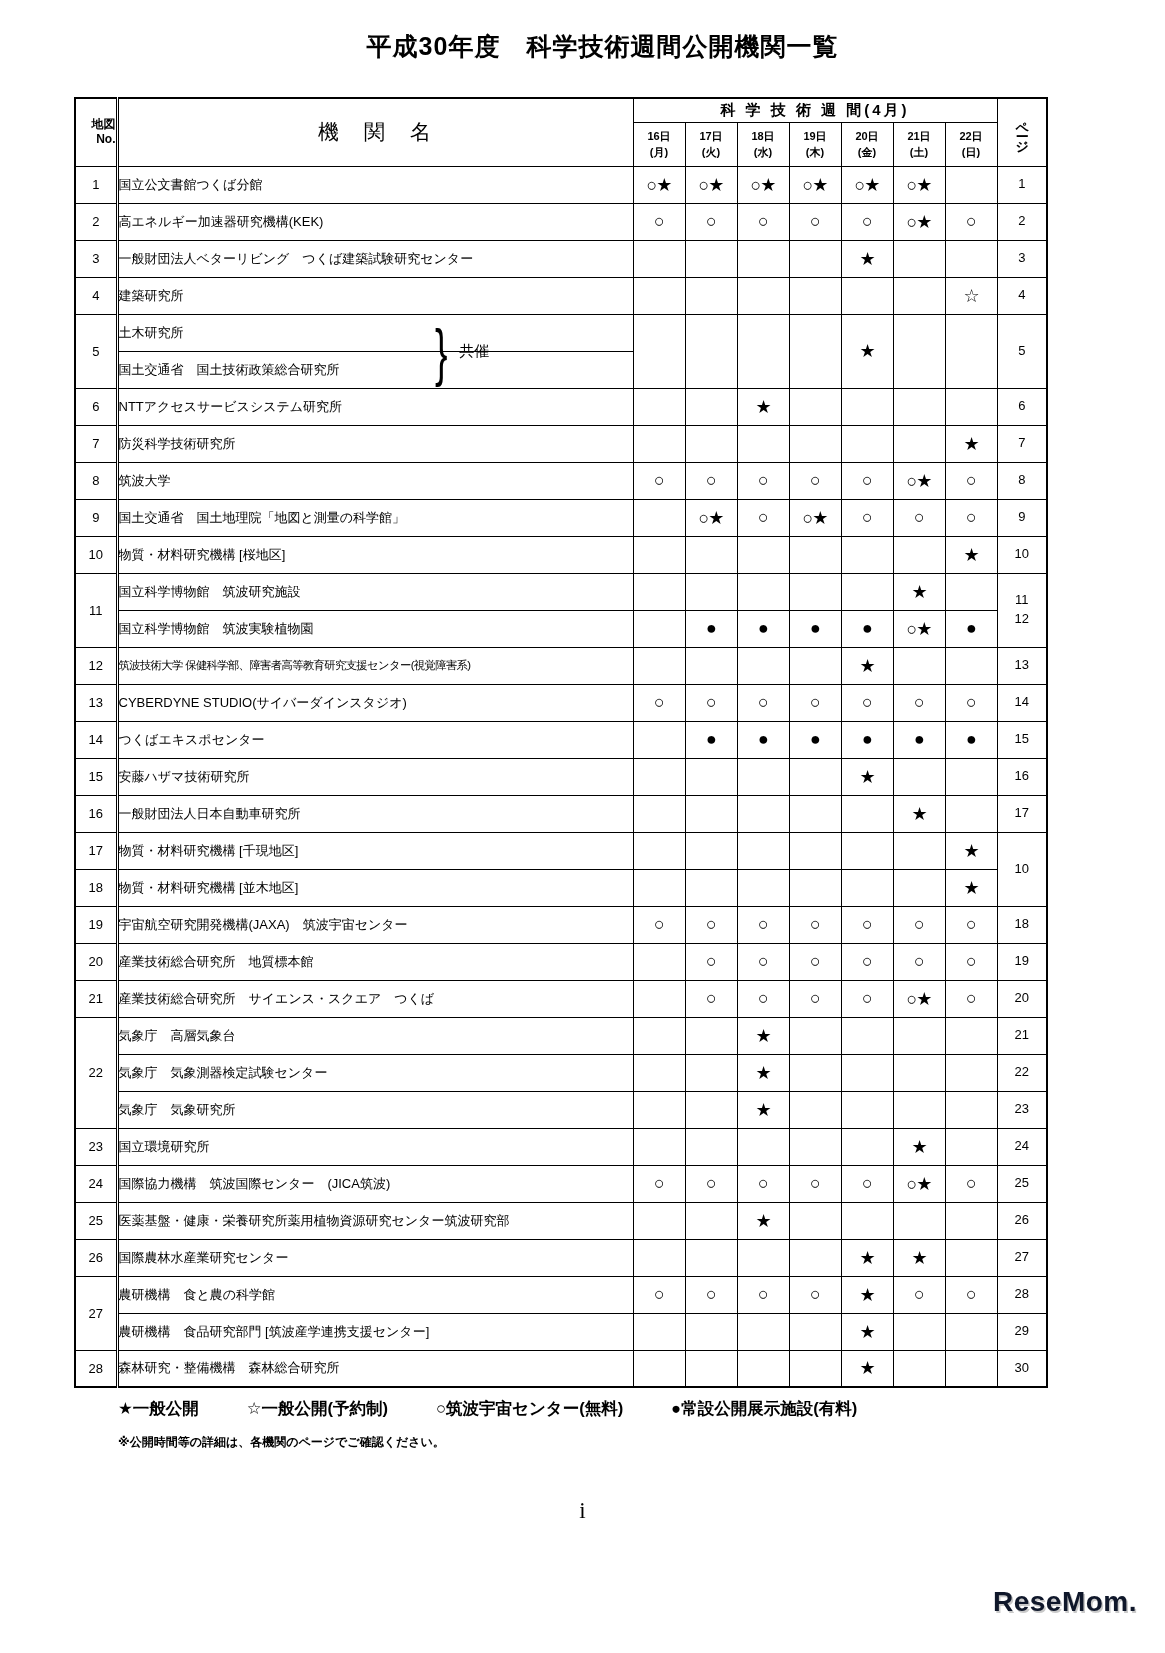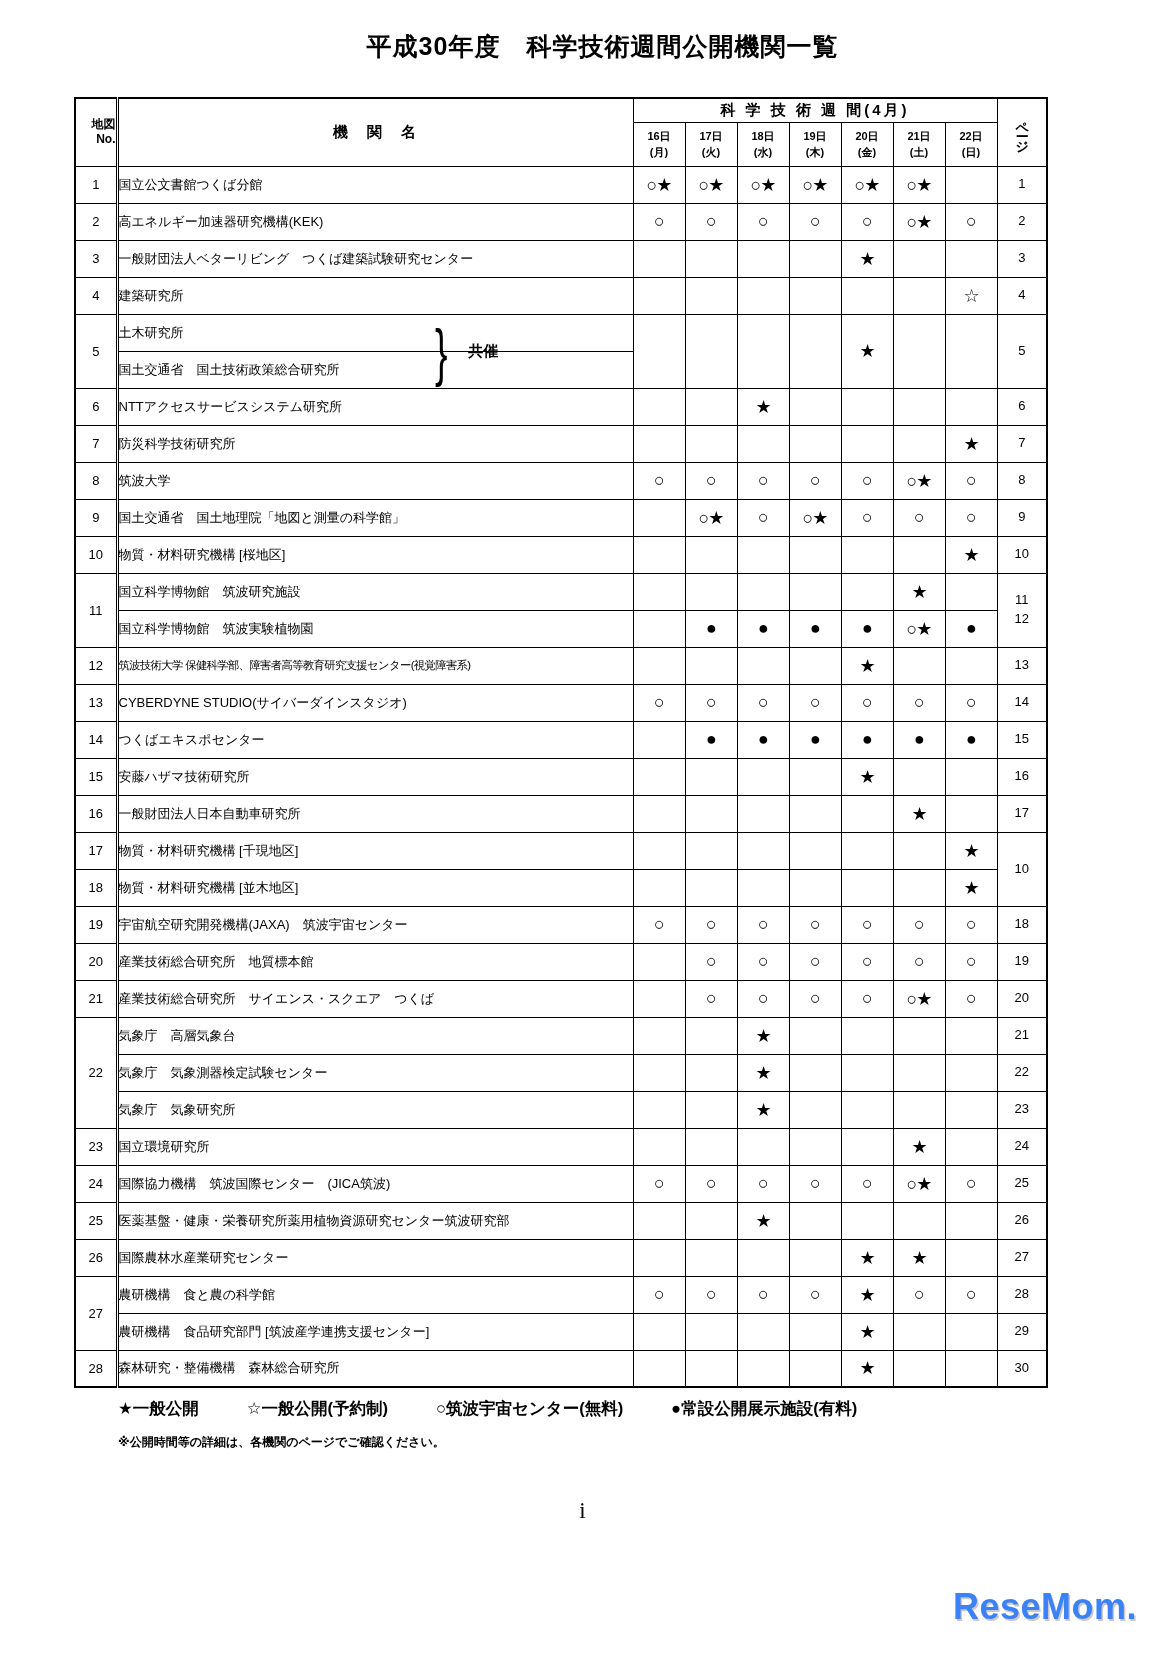--- a/index.html
+++ b/index.html
@@ -6,38 +6,38 @@
 html,body{width:1165px;height:1653px;}
 body{background:#fff;font-family:"Liberation Sans","DejaVu Sans",sans-serif;color:#000;position:relative;overflow:hidden;}
 .title{position:absolute;top:30px;left:0;width:100%;text-align:center;font-size:25px;font-weight:bold;letter-spacing:1px;margin-left:20px;}
 .main-table{position:absolute;top:97px;left:74px;border-collapse:collapse;table-layout:fixed;border:2px solid #000;}
 .main-table th,.main-table td{border:1px solid #000;padding:0;background:#fff;}
 col.w-no{width:42px;}
 col.w-name{width:516px;}
 col.w-day{width:52px;}
 col.w-page{width:50px;}
 .h-no{font-size:12px;font-weight:bold;white-space:pre-line;line-height:1.3;text-align:right;border-right:3px double #000 !important;}
-.h-name{font-size:15px;font-weight:bold;text-align:center;letter-spacing:2px;}
+.h-name{font-size:21px;font-weight:normal;text-align:center;letter-spacing:2px;}
 .h-week{font-size:15px;font-weight:bold;text-align:center;letter-spacing:3px;height:24px;}
 .h-day{font-size:11px;font-weight:bold;text-align:center;height:44px;line-height:1.5;vertical-align:middle;}
 .h-page{text-align:center;vertical-align:middle;}
 .h-page span{writing-mode:vertical-rl;font-size:13px;font-weight:bold;letter-spacing:2px;display:inline-block;}
 tbody tr{height:37px;}
 .c-no{text-align:center;font-size:13px;border-right:3px double #000 !important;vertical-align:middle;}
 .c-name{font-size:13px;padding:0 3px 0 5px;position:relative;vertical-align:middle;overflow:visible;}
 .c-name.small{font-size:11.3px;letter-spacing:-0.6px;}
 .c-mark{text-align:center;font-size:18px;letter-spacing:-1px;vertical-align:middle;font-weight:bold;}
 .c-page{text-align:center;font-size:13px;white-space:pre-line;line-height:1.45;vertical-align:middle;}
 .joint{position:absolute;left:315px;top:4px;height:66px;display:flex;align-items:center;z-index:2;}
 .brace{font-size:44px;line-height:1;transform:scaleY(1.45) scaleX(0.85);font-weight:400;display:inline-block;}
-.joint-label{font-size:15px;font-weight:bold;margin-left:20px;}
+.joint-label{font-size:15px;font-weight:normal;margin-left:11px;}
 .legend{position:absolute;top:1398px;left:118px;font-size:16.5px;font-weight:bold;display:flex;gap:48px;white-space:nowrap;}
 .note{position:absolute;top:1434px;left:118px;font-size:12px;font-weight:bold;}
 .footer-page{position:absolute;top:1498px;left:0;width:100%;text-align:center;font-size:23px;font-family:"Liberation Serif","DejaVu Serif",serif;}
-.logo{position:absolute;top:1586px;right:28px;font-size:36px;font-weight:bold;font-style:normal;color:#3b82f6;text-shadow:1.5px 1.5px 0 #c9c9c9;letter-spacing:0.5px;}
+.logo{position:absolute;top:1586px;right:28px;font-size:28px;font-weight:bold;font-style:normal;color:#0f172a;text-shadow:1.5px 1.5px 0 #c9c9c9;letter-spacing:0.5px;}
 </style>
 </head>
 <body>
 
 <div class="title">平成30年度　科学技術週間公開機関一覧</div>
 
 <table class="main-table">
   <colgroup>
     <col class="w-no">
       <col class="w-name">

